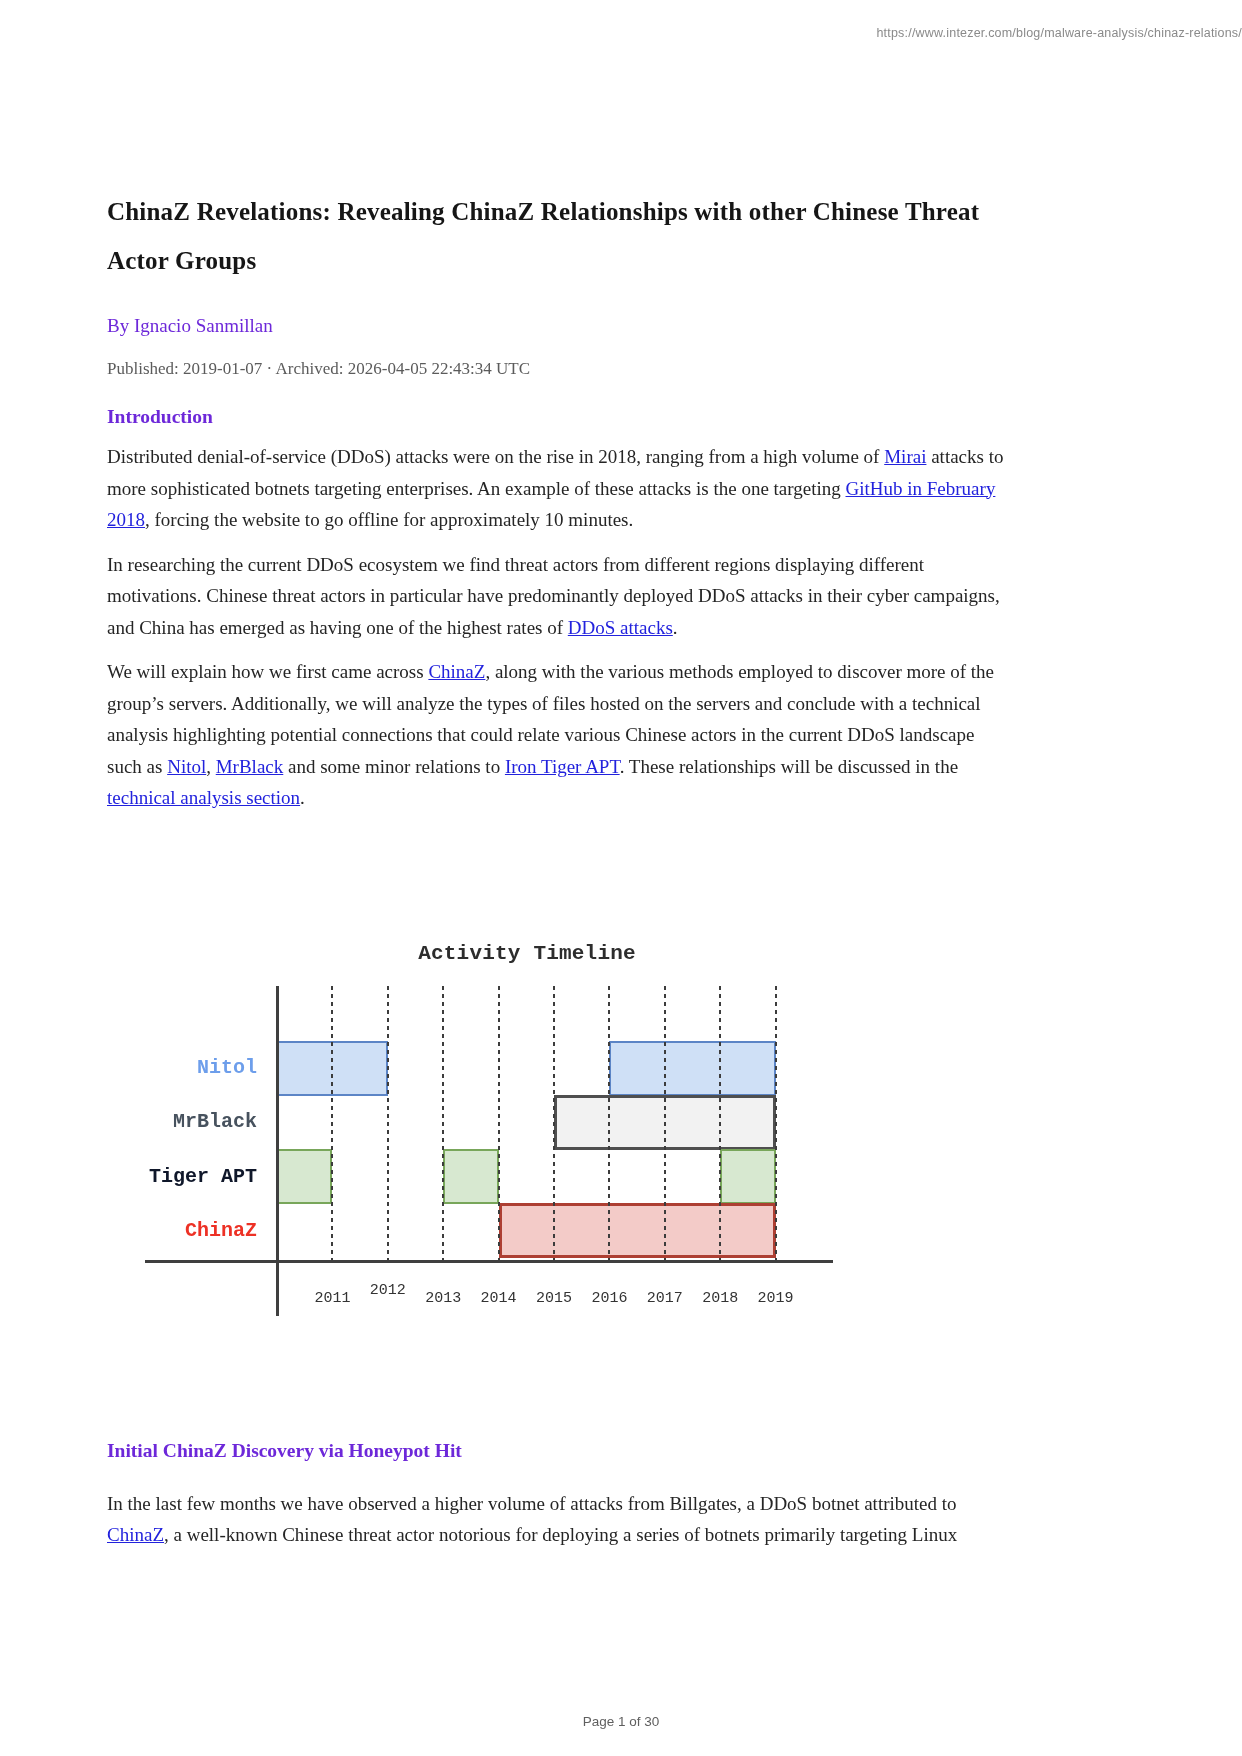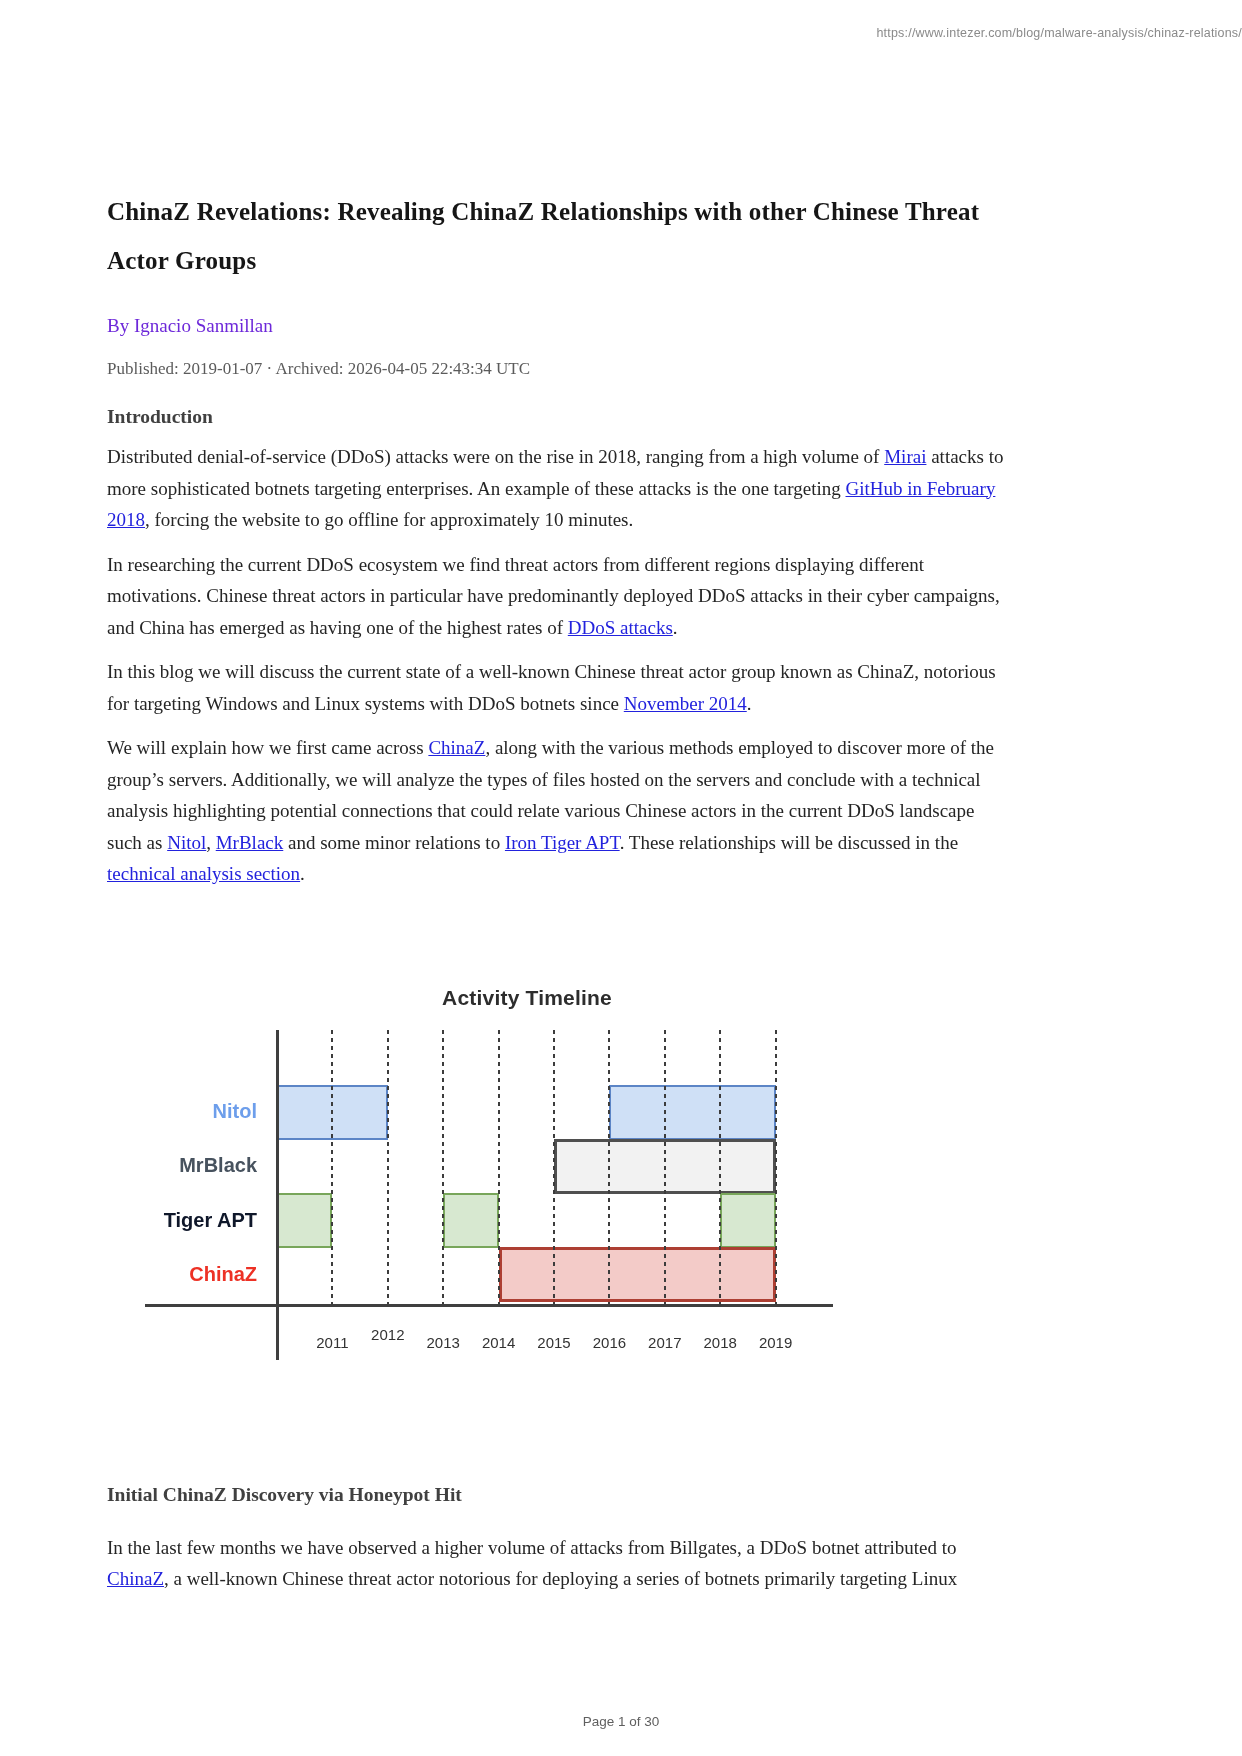--- a/index.html
+++ b/index.html
@@ -6,26 +6,26 @@
   body{width:1242px;height:1756px;position:relative;overflow:hidden;
        font-family:"Liberation Serif", serif;color:#2b2b2b;}
   .url-bar{padding-top:26px;text-align:right;
        font-family:"Liberation Sans", sans-serif;font-size:12.5px;color:#8a8a8a;
        letter-spacing:.2px;}
   .content{margin-left:107px;width:900px;}
   h1.title{margin:147px 0 0 0;font-size:25px;line-height:49px;font-weight:bold;
        color:#161616;letter-spacing:.2px;}
   .byline{margin-top:30px;font-size:19px;color:#6d28d9;}
   .meta{margin-top:22px;font-size:17px;color:#5b5b5b;}
-  h3.sec{margin:27px 0 0 0;font-size:19.5px;font-weight:bold;color:#404040;}
+  h3.sec{margin:27px 0 0 0;font-size:19.5px;font-weight:bold;color:#6d28d9;}
   p.para{margin:13px 0 0 0;font-size:19px;line-height:31.5px;color:#252525;}
   a.ilink{color:#2222dd;text-decoration:underline;cursor:pointer;}
   
-  .chart-wrap{position:relative;width:100%;height:400px;margin-top:88px;
-       font-family:Liberation Sans, sans-serif;}
+  .chart-wrap{position:relative;width:100%;height:400px;margin-top:120px;
+       font-family:Liberation Mono, monospace;}
   .chart-title{position:absolute;left:170px;top:8px;width:500px;text-align:center;
        font-size:21px;font-weight:bold;color:#2d2d2d;letter-spacing:.2px;}
   .axis{position:absolute;background:#3f3f3f;z-index:4;}
   .gridline{position:absolute;width:2px;z-index:3;
        background:repeating-linear-gradient(to bottom,#3c3c3c 0 4px,transparent 4px 8px);}
   .tbar{position:absolute;box-sizing:border-box;z-index:2;}
   .rowlabel{position:absolute;left:-70px;width:220px;text-align:right;
        font-weight:bold;font-size:20px;z-index:5;}
   .yearlabel{position:absolute;width:56px;text-align:center;font-size:15px;
        color:#333333;z-index:5;}
@@ -39,21 +39,20 @@
 
 <div class="content">
   <h1 class="title">ChinaZ Revelations: Revealing ChinaZ Relationships with other Chinese Threat Actor Groups</h1>
   <div class="byline">By Ignacio Sanmillan</div>
   <div class="meta">Published: 2019-01-07 · Archived: 2026-04-05 22:43:34 UTC</div>
 
   <h3 class="sec">Introduction</h3>
 
   <p class="para">Distributed denial-of-service (DDoS) attacks were on the rise in 2018, ranging from a high volume of <a href="#" class="ilink">Mirai</a> attacks to more sophisticated botnets targeting enterprises. An example of these attacks is the one targeting <a href="#" class="ilink">GitHub in February 2018</a>, forcing the website to go offline for approximately 10 minutes.</p>
   <p class="para">In researching the current DDoS ecosystem we find threat actors from different regions displaying different motivations. Chinese threat actors in particular have predominantly deployed DDoS attacks in their cyber campaigns, and China has emerged as having one of the highest rates of <a href="#" class="ilink">DDoS attacks</a>.</p>
-  <p class="para">In this blog we will discuss the current state of a well-known Chinese threat actor group known as ChinaZ, notorious for targeting Windows and Linux systems with DDoS botnets since <a href="#" class="ilink">November 2014</a>.</p>
   <p class="para">We will explain how we first came across <a href="#" class="ilink">ChinaZ</a>, along with the various methods employed to discover more of the group’s servers. Additionally, we will analyze the types of files hosted on the servers and conclude with a technical analysis highlighting potential connections that could relate various Chinese actors in the current DDoS landscape such as <a href="#" class="ilink">Nitol</a>, <a href="#" class="ilink">MrBlack</a> and some minor relations to <a href="#" class="ilink">Iron Tiger APT</a>. These relationships will be discussed in the <a href="#" class="ilink">technical analysis section</a>.</p>
 
   <div class="chart-wrap">
     <div class="chart-title">Activity Timeline</div>
     <div id="chart-canvas" style="position:absolute;left:0;top:0;right:0;bottom:0;">
         <div class="rowlabel" style="top: 122.5px; color: rgb(109, 158, 235);">Nitol</div>
         <div class="tbar" style="left: 170px; top: 107px; width: 110.8px; height: 55px; background: rgb(207, 224, 246); border: 2px solid rgb(92, 133, 198);"></div>
         <div class="tbar" style="left: 502.4px; top: 107px; width: 166.2px; height: 55px; background: rgb(207, 224, 246); border: 2px solid rgb(92, 133, 198);"></div>
         <div class="rowlabel" style="top: 176.8px; color: rgb(71, 82, 94);">MrBlack</div>
         <div class="tbar" style="left: 447px; top: 161.3px; width: 221.6px; height: 55px; background: rgb(242, 242, 242); border: 3px solid rgb(79, 79, 79);"></div>

